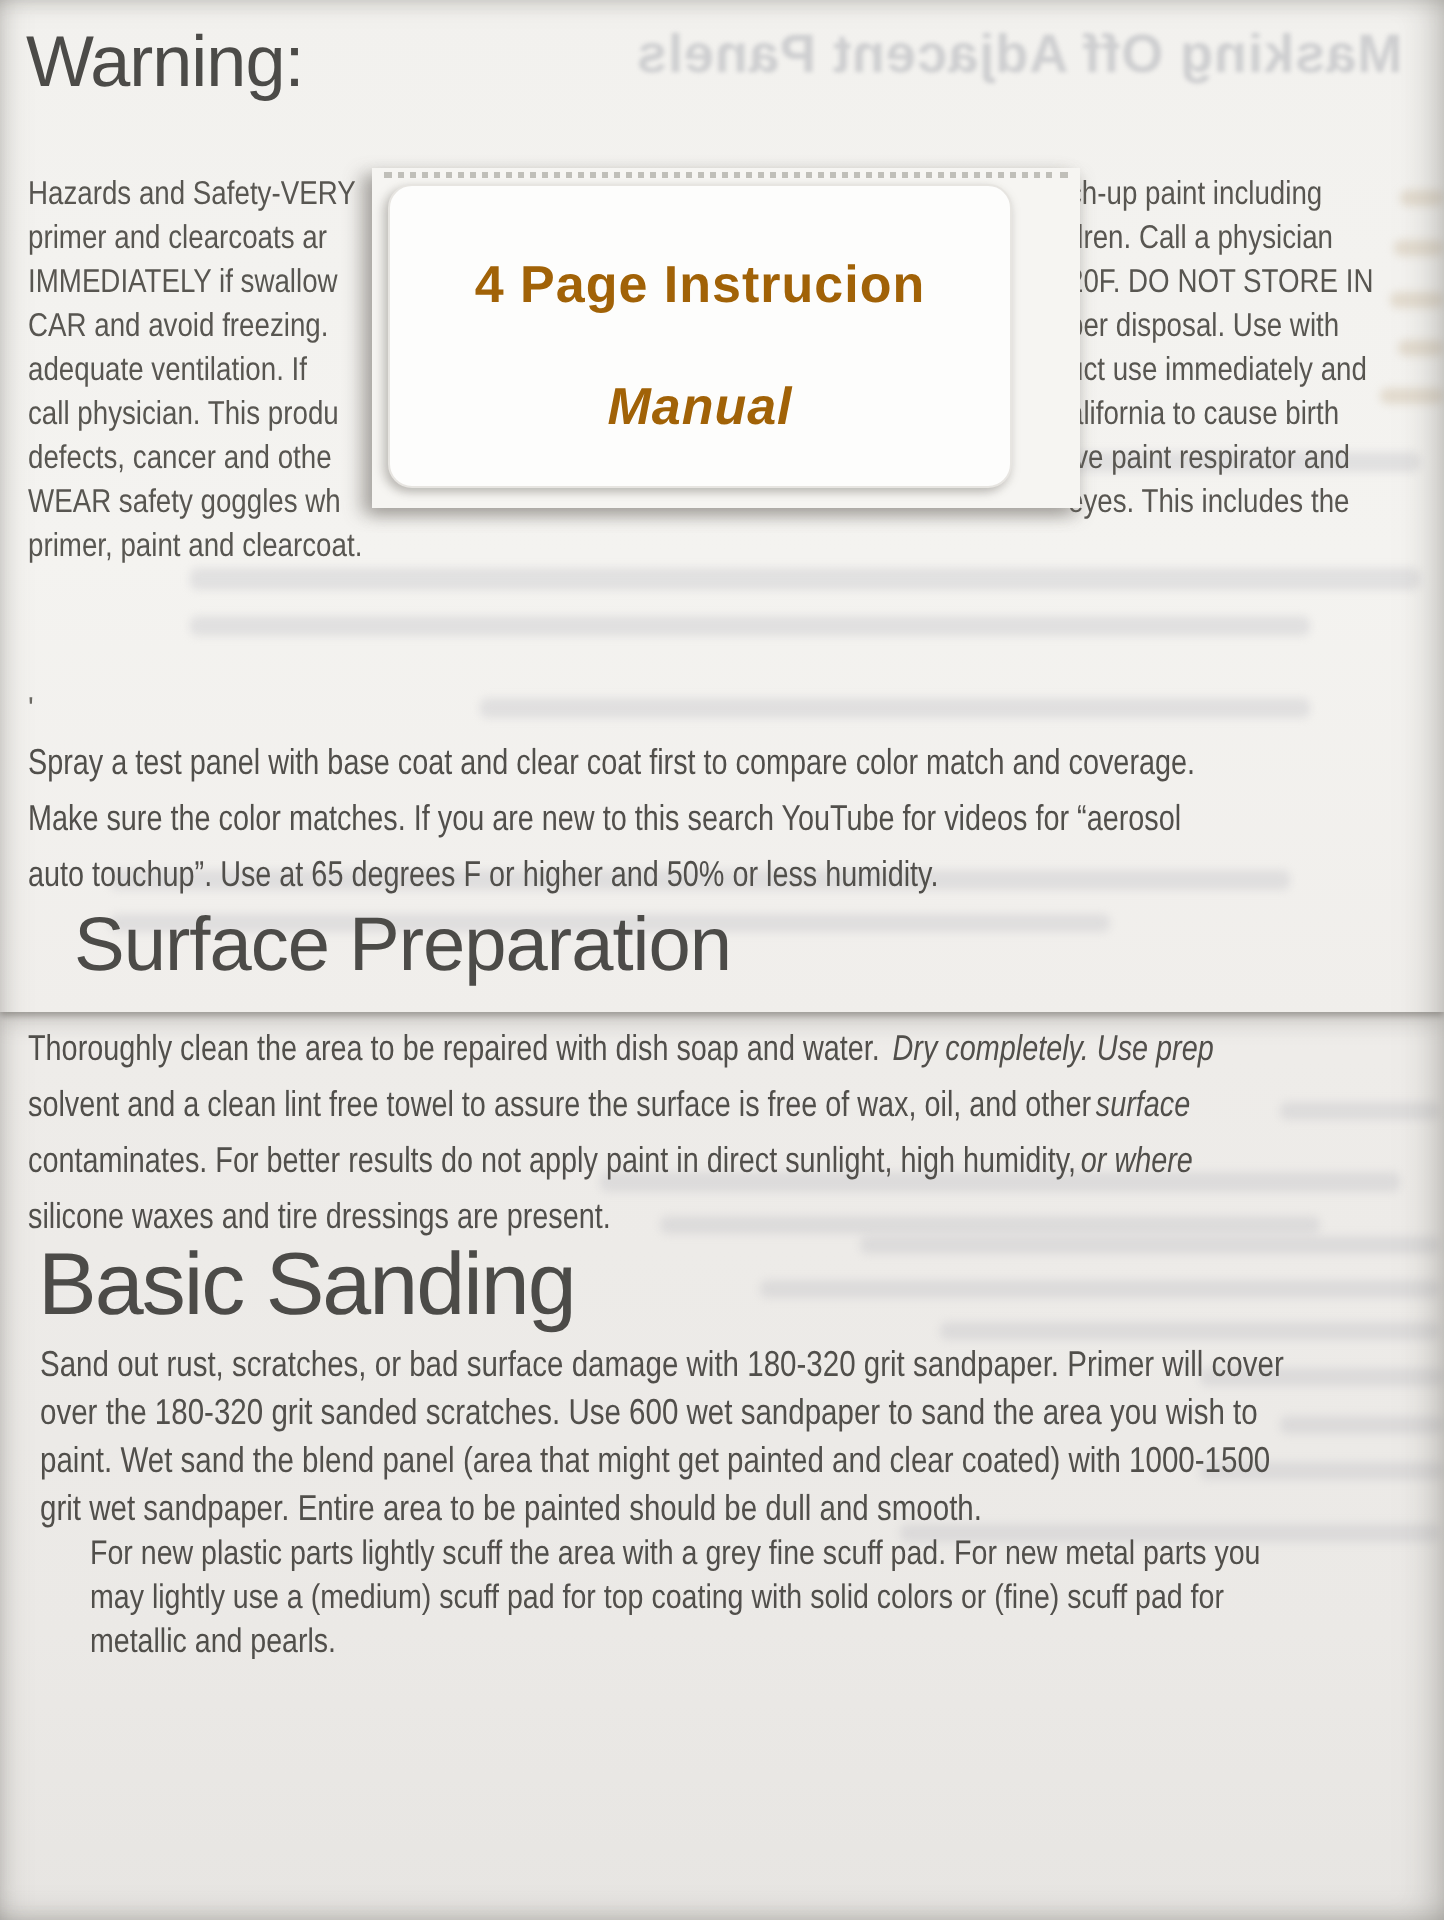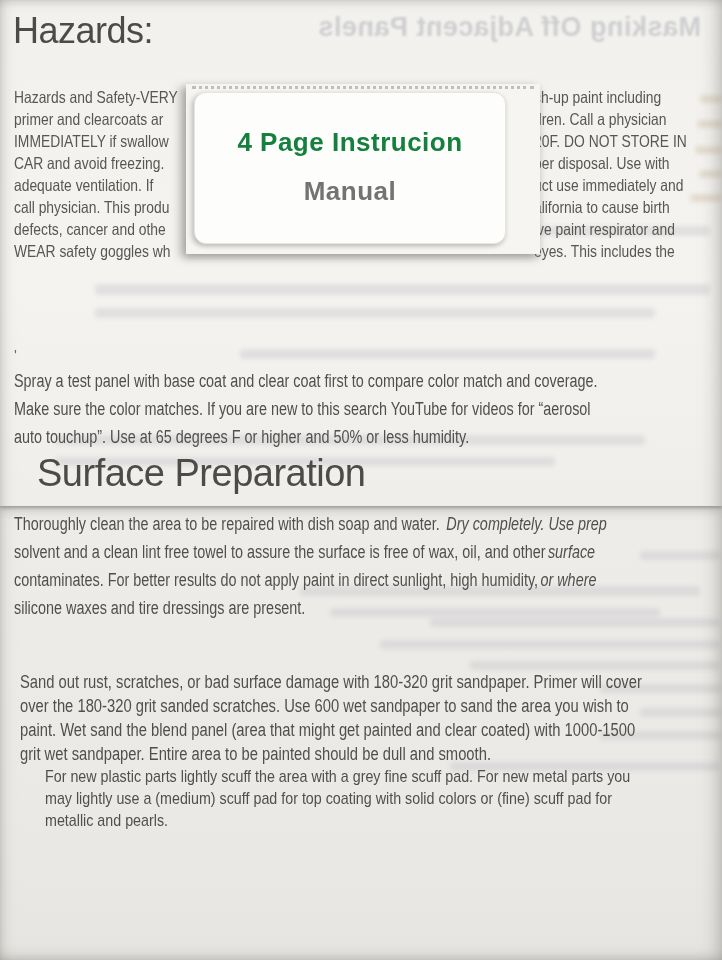--- a/index.html
+++ b/index.html
@@ -55,22 +55,22 @@
     box-shadow:-6px 3px 8px rgba(104,101,96,.42), 0 4px 7px rgba(120,117,112,.35);
   }
   .perforation{position:absolute;left:6px;right:6px;top:2px;height:0;
     border-top:3px dotted rgba(148,145,139,.55);}
   .sticker{
     position:absolute;left:8px;top:8px;width:312px;height:152px;border-radius:12px;
     background:#fdfdfc;border:1px solid #e7e5e1;box-sizing:border-box;
     box-shadow:-3px 2px 5px rgba(110,107,102,.28), 0 2px 4px rgba(130,127,122,.25);
     text-align:center;
   }
-  .sticker-l1{margin-top:34px;font-size:26px;font-weight:bold;letter-spacing:.5px;color:#15803d;}
-  .sticker-l2{margin-top:18px;font-size:26px;font-weight:bold;letter-spacing:.5px;color:#737373;}
+  .sticker-l1{margin-top:34px;font-size:26px;font-weight:bold;letter-spacing:.5px;color:#a16207;}
+  .sticker-l2{margin-top:30px;font-size:26px;font-weight:bold;letter-spacing:.5px;color:#a16207;font-style:italic;}
 </style>
 </head>
 <body>
 
 <div class="scan">
 
   <div class="top-sheet"></div>
 
   <div class="ghost-heading">Masking Off Adjacent Panels</div>
 
@@ -89,21 +89,21 @@
   <div class="ghost-bar" style="left:600px;top:684px;width:122px;height:9px"></div>
   <div class="ghost-bar" style="left:640px;top:708px;width:82px;height:9px"></div>
   <div class="ghost-bar" style="left:600px;top:731px;width:122px;height:9px"></div>
   <div class="ghost-bar" style="left:450px;top:762px;width:270px;height:9px"></div>
   <div class="ghost-bar warm" style="left:700px;top:95px;width:22px;height:8px"></div>
   <div class="ghost-bar warm" style="left:697px;top:120px;width:25px;height:8px"></div>
   <div class="ghost-bar warm" style="left:695px;top:146px;width:27px;height:8px"></div>
   <div class="ghost-bar warm" style="left:699px;top:170px;width:23px;height:8px"></div>
   <div class="ghost-bar warm" style="left:690px;top:194px;width:32px;height:8px"></div>
 
-  <div class="heading h-warning">Hazards:</div>
+  <div class="heading h-warning">Warning:</div>
 
   <div class="warn-par">
     <div class="warn-row">
       <span class="warn-left">Hazards and Safety-VERY</span>
       <span class="warn-right">ch-up paint including</span>
     </div>
     <div class="warn-row">
       <span class="warn-left">primer and clearcoats ar</span>
       <span class="warn-right">dren. Call a physician</span>
     </div>
@@ -123,20 +123,23 @@
       <span class="warn-left">call physician. This produ</span>
       <span class="warn-right">alifornia to cause birth</span>
     </div>
     <div class="warn-row">
       <span class="warn-left">defects, cancer and othe</span>
       <span class="warn-right">ive paint respirator and</span>
     </div>
     <div class="warn-row">
       <span class="warn-left">WEAR safety goggles wh</span>
       <span class="warn-right">eyes. This includes the</span>
+    </div>
+    <div class="warn-row">
+      <span class="warn-left">primer, paint and clearcoat.</span>
     </div>
   </div>
 
   <div class="backing">
     <div class="perforation"></div>
     <div class="sticker">
       <div class="sticker-l1">4 Page Instrucion</div>
       <div class="sticker-l2">Manual</div>
     </div>
   </div>
@@ -159,20 +162,21 @@
       <span>solvent and a clean lint free towel to assure the surface is free of wax, oil, and other</span><span class="ital">surface</span>
     </span>
     <span class="bline">
       <span>contaminates. For better results do not apply paint in direct sunlight, high humidity,</span><span class="ital">or where</span>
     </span>
     <span class="bline">
       <span>silicone waxes and tire dressings are present.</span>
     </span>
   </div>
 
+  <div class="heading h-sanding">Basic Sanding</div>
 
   <div class="par p-sand">
     <span class="bline">Sand out rust, scratches, or bad surface damage with 180-320 grit sandpaper. Primer will cover</span>
     <span class="bline">over the 180-320 grit sanded scratches. Use 600 wet sandpaper to sand the area you wish to</span>
     <span class="bline">paint. Wet sand the blend panel (area that might get painted and clear coated) with 1000-1500</span>
     <span class="bline">grit wet sandpaper. Entire area to be painted should be dull and smooth.</span>
   </div>
 
   <div class="par p-scuff">
     <span class="bline">For new plastic parts lightly scuff the area with a grey fine scuff pad. For new metal parts you</span>

